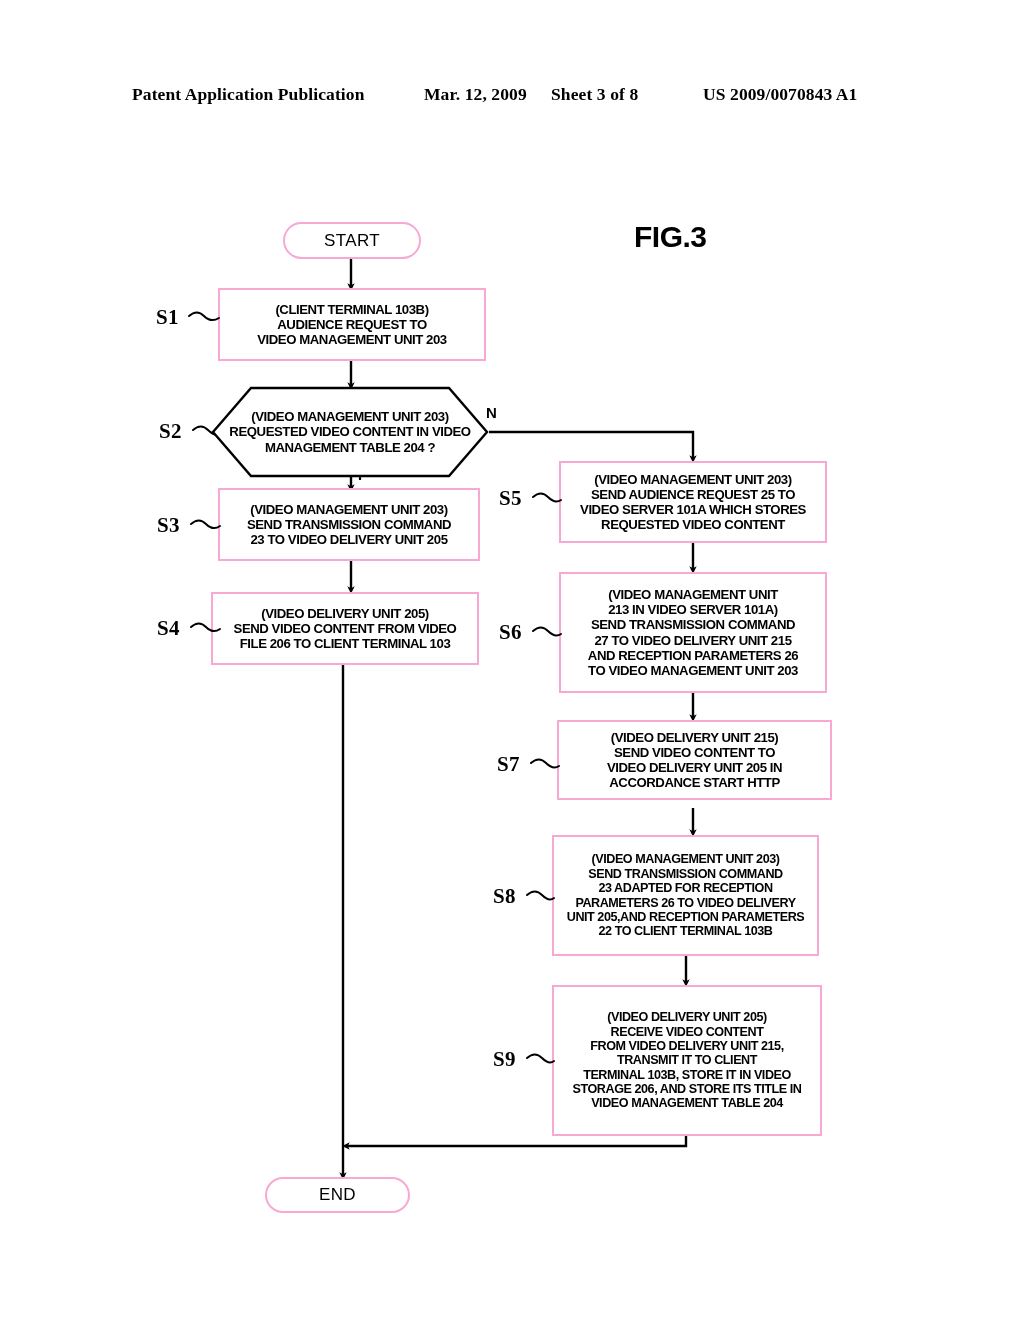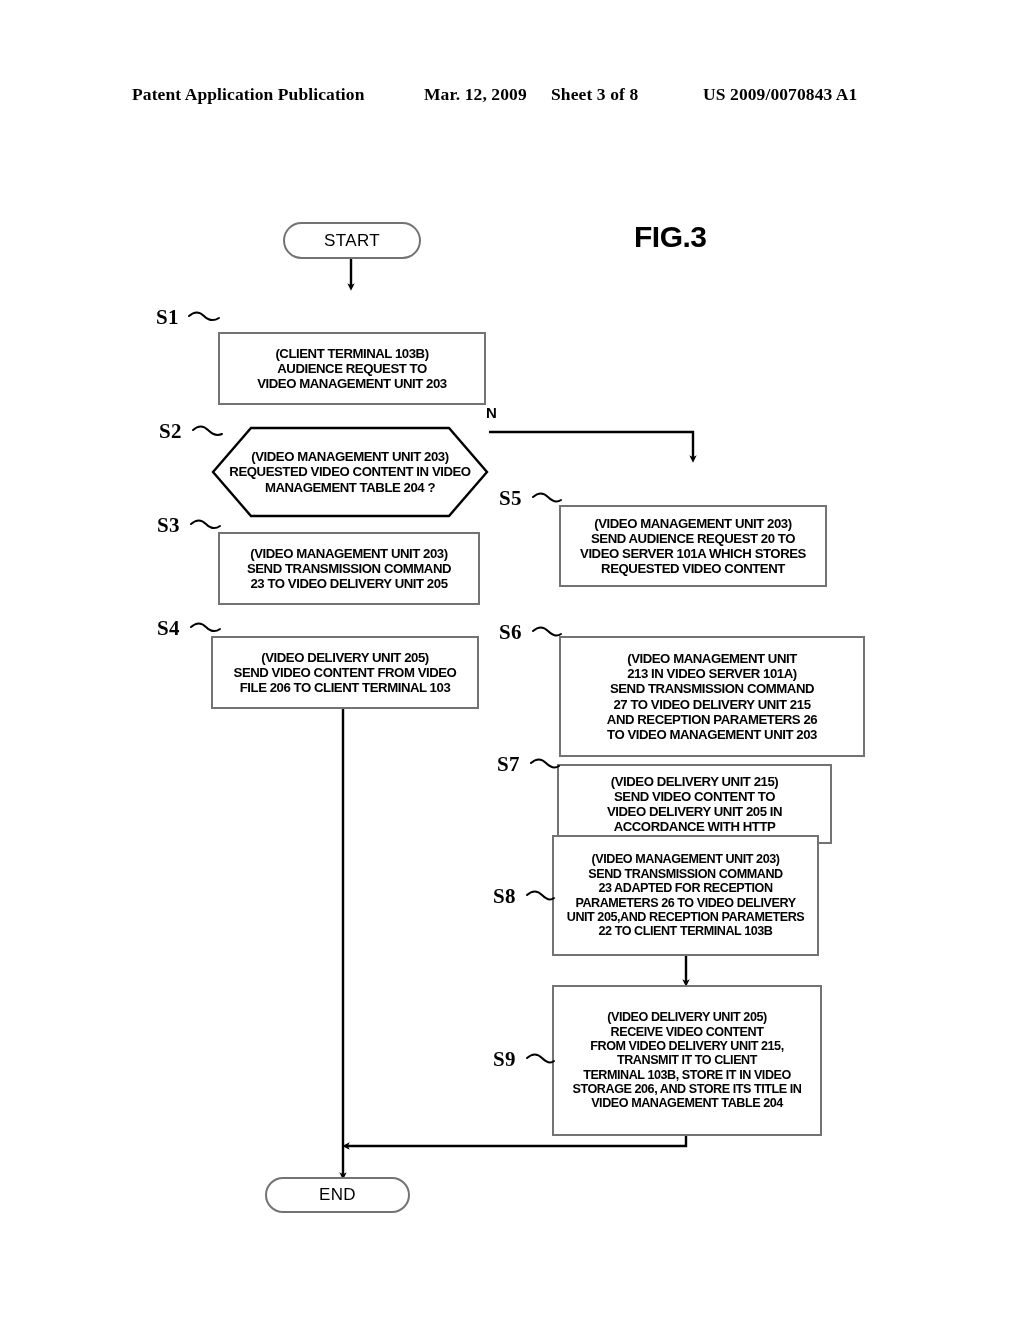--- a/index.html
+++ b/index.html
@@ -54,57 +54,56 @@
     left: 0;
     top: 0;
     width: 1024px;
     height: 1320px;
   }
 
   
   .node {
     position: absolute;
     box-sizing: border-box;
-    border: 2px solid #737373;
+    border: 2px solid #f9a8d4;
     background: #fff;
     display: flex;
     flex-direction: column;
     align-items: center;
     justify-content: center;
     text-align: center;
     font-family: "Liberation Sans", sans-serif;
     font-weight: bold;
     letter-spacing: -0.45px;
     line-height: 1.14;
   }
   .node .ln { display: block; white-space: nowrap; }
 
   .terminal {
     border-radius: 999px;
     font-size: 17px;
     letter-spacing: 0.4px;
     font-weight: normal;
   }
 
-  .process { font-size: 13.2px; margin-top: 44px; }
+  .process { font-size: 13.2px; }
   .process-sm { font-size: 12.6px; }
 
   
   .decision {
     position: absolute;
     display: flex;
     align-items: center;
     justify-content: center;
     text-align: center;
     font-family: "Liberation Sans", sans-serif;
     font-weight: bold;
     font-size: 13.2px;
     letter-spacing: -0.45px;
     line-height: 1.14;
-    margin-top: 40px;
   }
   .decision .dec-text {
     position: relative;
     z-index: 2;
   }
   .decision svg {
     position: absolute;
     left: 0; top: 0;
     z-index: 1;
   }
@@ -202,39 +201,39 @@
 </div>
 
 <div class="node process" style="left:211px; top:592px; width:268px; height:73px;">
   <span class="ln">(VIDEO DELIVERY UNIT 205)</span>
   <span class="ln">SEND VIDEO CONTENT FROM VIDEO</span>
   <span class="ln">FILE 206 TO CLIENT TERMINAL 103</span>
 </div>
 
 <div class="node process" style="left:559px; top:461px; width:268px; height:82px;">
   <span class="ln">(VIDEO MANAGEMENT UNIT 203)</span>
-  <span class="ln">SEND AUDIENCE REQUEST 20 TO</span>
+  <span class="ln">SEND AUDIENCE REQUEST 25 TO</span>
   <span class="ln">VIDEO SERVER 101A WHICH STORES</span>
   <span class="ln">REQUESTED VIDEO CONTENT</span>
 </div>
 
-<div class="node process" style="left:559px; top:592px; width:306px; height:121px;">
+<div class="node process" style="left:559px; top:572px; width:268px; height:121px;">
   <span class="ln">(VIDEO MANAGEMENT UNIT</span>
   <span class="ln">213 IN VIDEO SERVER 101A)</span>
   <span class="ln">SEND TRANSMISSION COMMAND</span>
   <span class="ln">27 TO VIDEO DELIVERY UNIT 215</span>
   <span class="ln">AND RECEPTION PARAMETERS 26</span>
   <span class="ln">TO VIDEO MANAGEMENT UNIT 203</span>
 </div>
 
 <div class="node process" style="left:557px; top:720px; width:275px; height:80px;">
   <span class="ln">(VIDEO DELIVERY UNIT 215)</span>
   <span class="ln">SEND VIDEO CONTENT TO</span>
   <span class="ln">VIDEO DELIVERY UNIT 205 IN</span>
-  <span class="ln">ACCORDANCE WITH HTTP</span>
+  <span class="ln">ACCORDANCE START HTTP</span>
 </div>
 
 <div class="node process-sm" style="left:552px; top:835px; width:267px; height:121px;">
   <span class="ln">(VIDEO MANAGEMENT UNIT 203)</span>
   <span class="ln">SEND TRANSMISSION COMMAND</span>
   <span class="ln">23 ADAPTED FOR RECEPTION</span>
   <span class="ln">PARAMETERS 26 TO VIDEO DELIVERY</span>
   <span class="ln">UNIT 205,AND RECEPTION PARAMETERS</span>
   <span class="ln">22 TO CLIENT TERMINAL 103B</span>
 </div>

